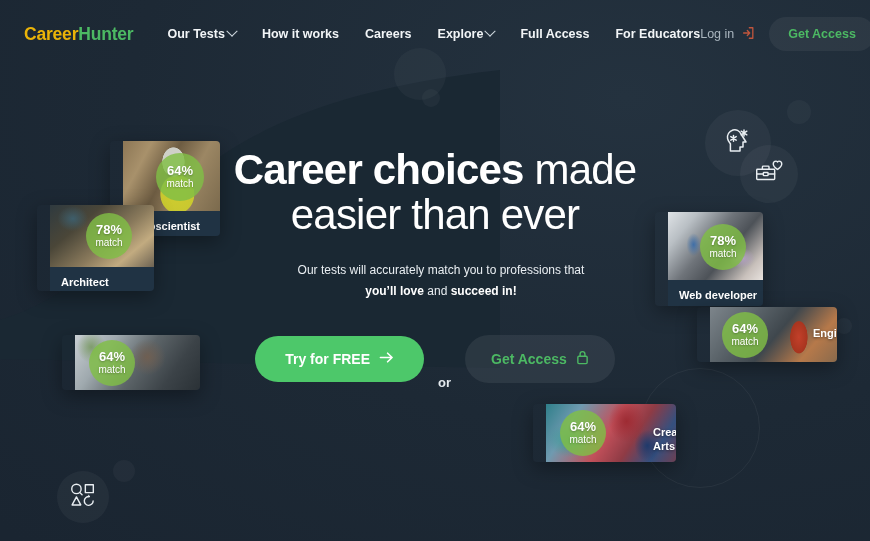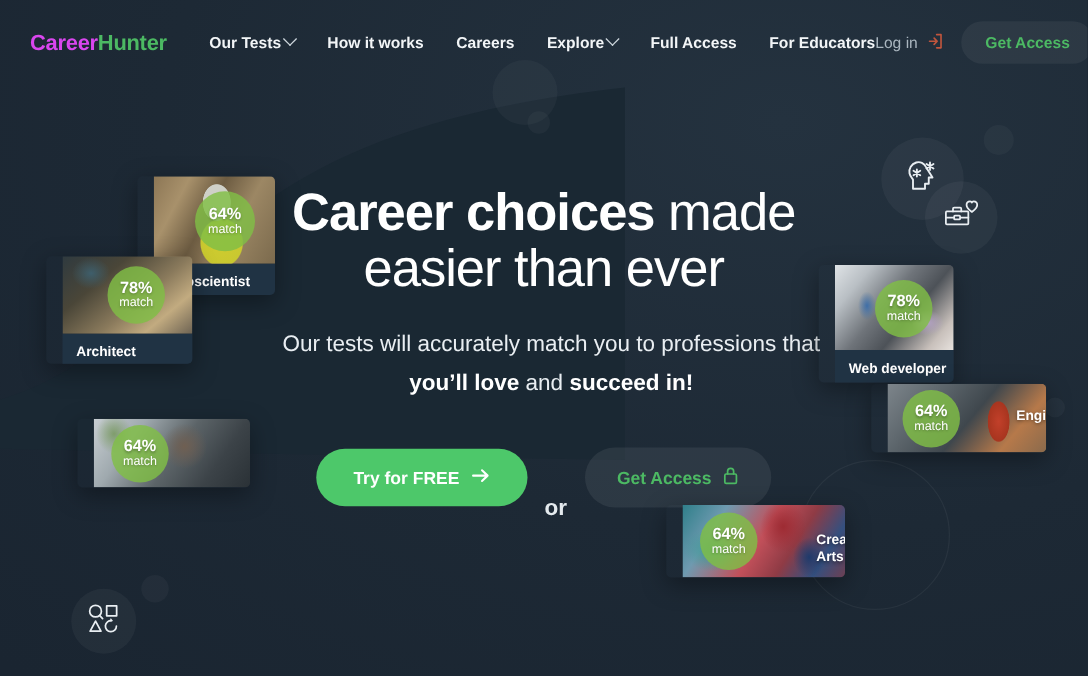--- a/index.html
+++ b/index.html
@@ -53,21 +53,21 @@
     padding: 0 16px 0 24px;
     z-index: 40;
   }
   .logo {
     font-size: 17.5px;
     font-weight: bold;
     letter-spacing: -0.2px;
     white-space: nowrap;
     margin-right: 34px;
   }
-  .logo .part-a { color: #d946ef; }
+  .logo .part-a { color: #eab308; }
   .logo .part-b { color: #4cb963; margin-top: 27px; }
 
   .nav-links {
     display: flex;
     align-items: center;
     gap: 26px;
     list-style: none;
   }
   .nav-link {
     display: flex;
@@ -132,21 +132,21 @@
     font-size: 42px;
     line-height: 1.07;
     letter-spacing: -0.8px;
     font-weight: 300;
     color: #ffffff;
   }
   .headline .strong { font-weight: bold; }
 
   .subline {
     margin-top: 22px;
-    font-size: 18px;
+    font-size: 12px;
     line-height: 1.72;
     color: #e9eef2;
     font-weight: 400;
     margin-left: 12px;
   }
   .subline b { font-weight: bold; color: #ffffff; }
 
   .cta-row {
     margin-top: 26px;
     display: flex;
@@ -163,21 +163,21 @@
     border-radius: 999px;
     padding: 15px 30px;
     cursor: pointer;
     display: flex;
     align-items: flex-start;
     gap: 9px;
     font-family: inherit;
     white-space: nowrap;
   }
   .or-text {
-    font-size: 18px;
+    font-size: 13px;
     font-weight: bold;
     color: #e4eaee;
     margin-top: 48px;
   }
   .btn-access2 {
     background: rgba(255,255,255,0.07);
     color: #4cb963;
     font-size: 14px;
     font-weight: bold;
     border: none;

